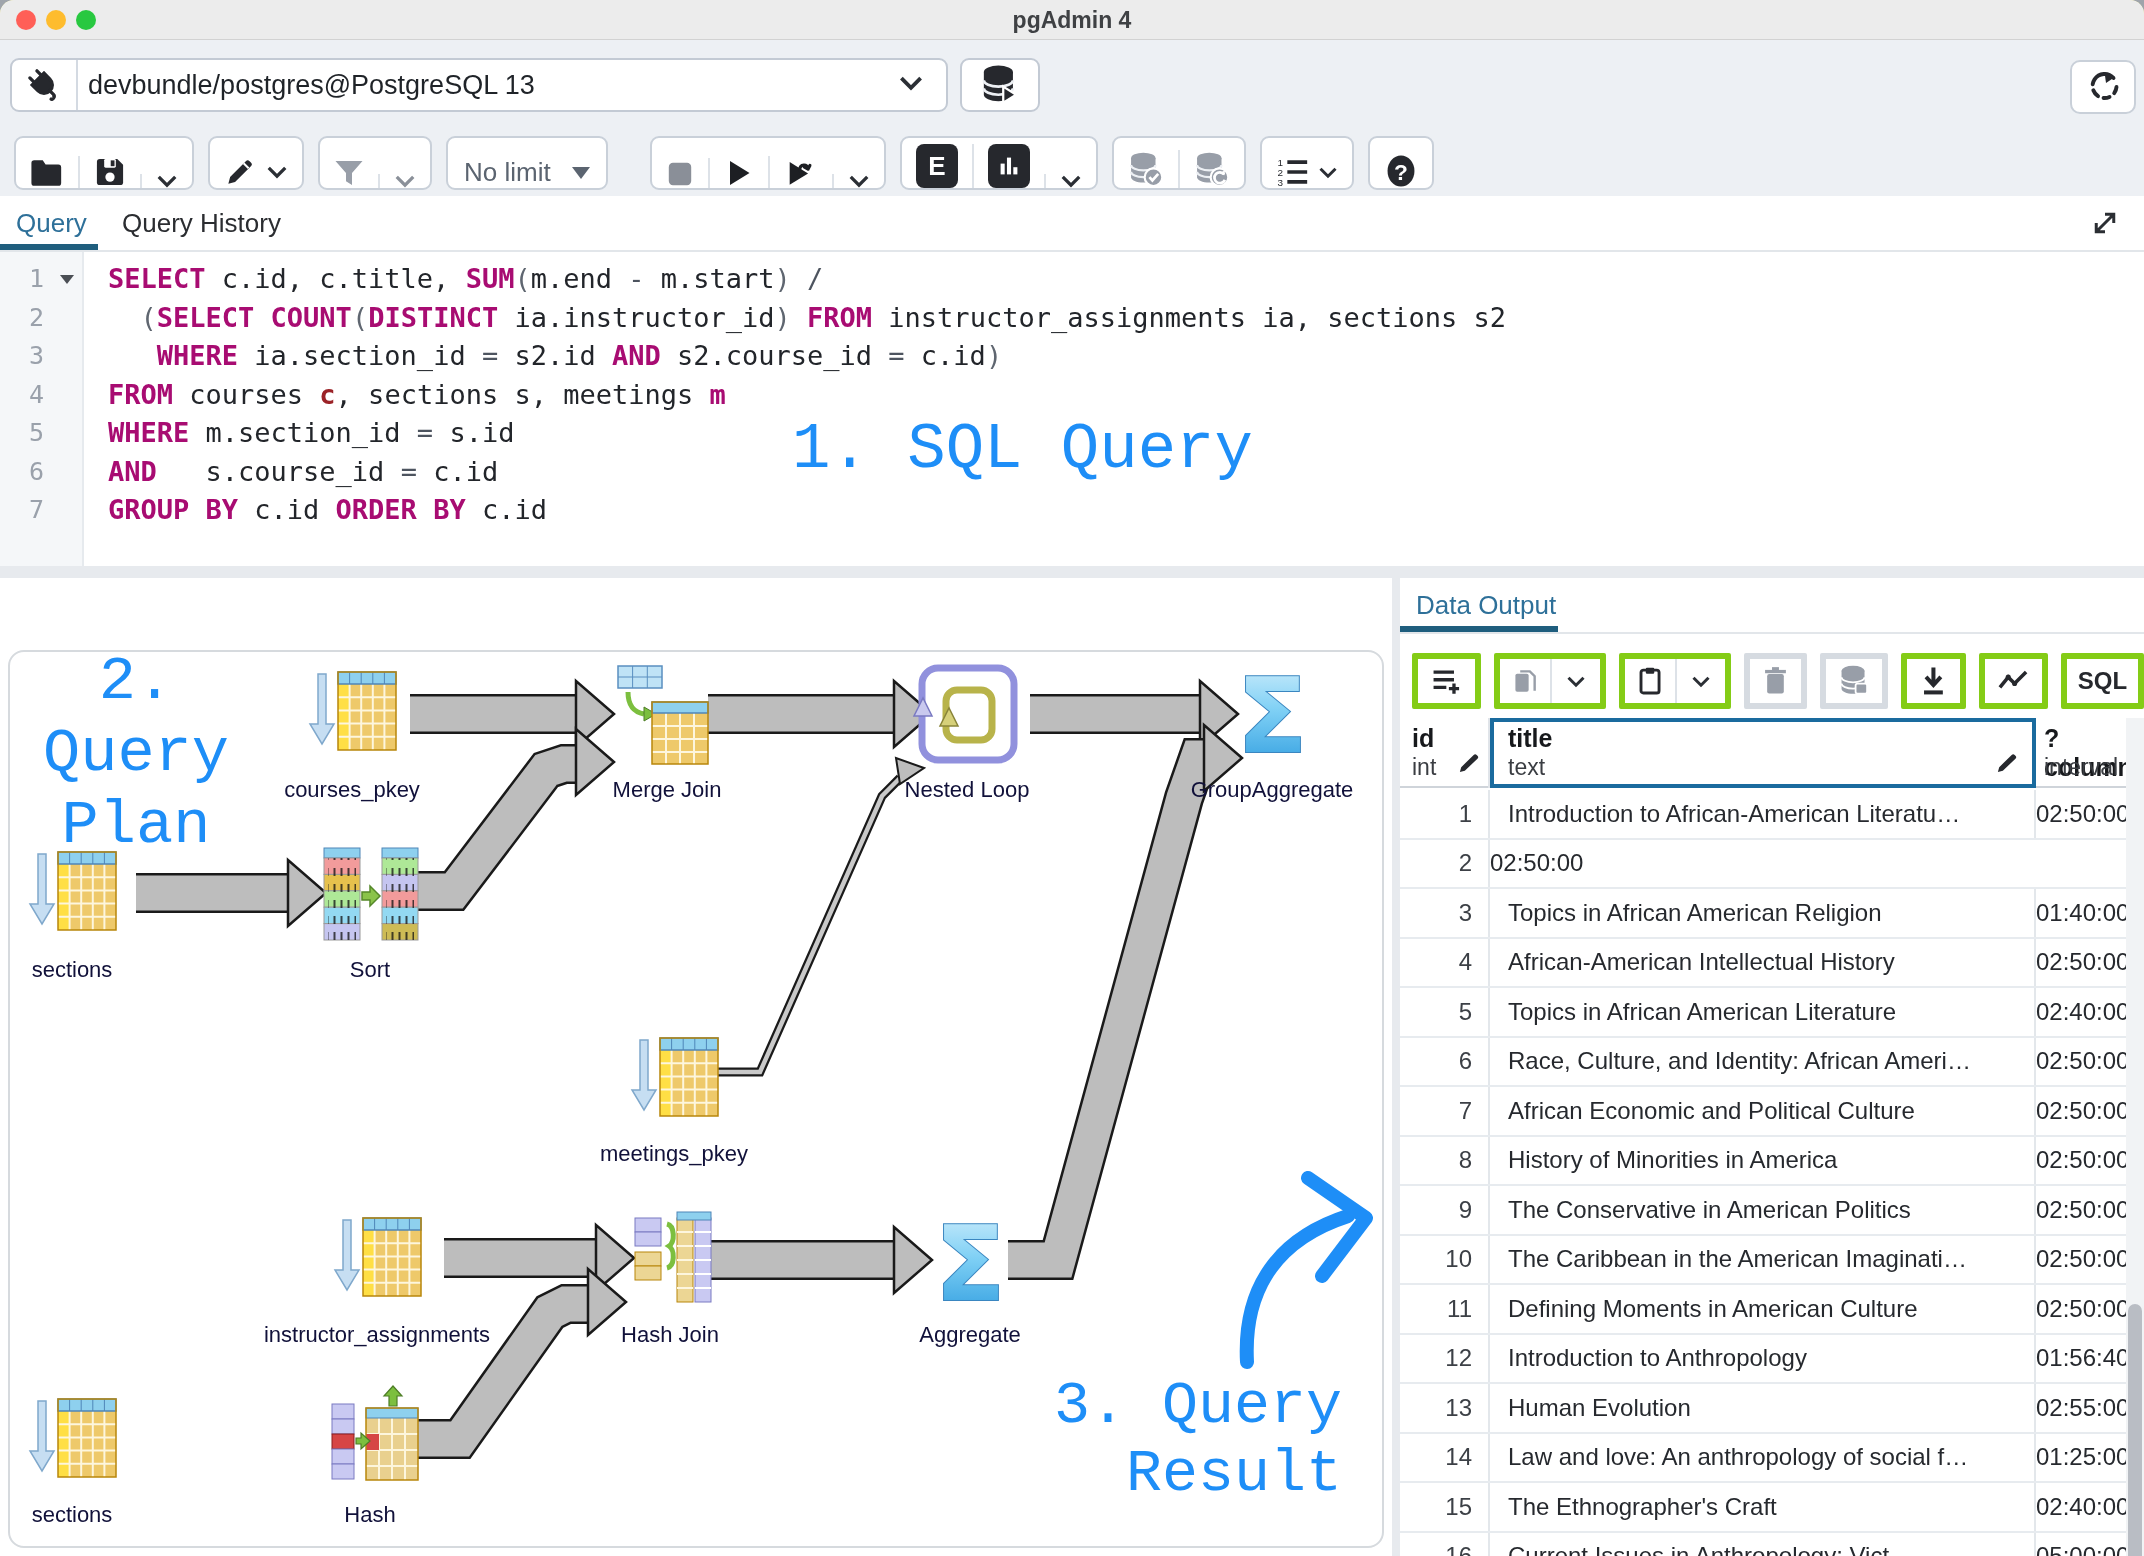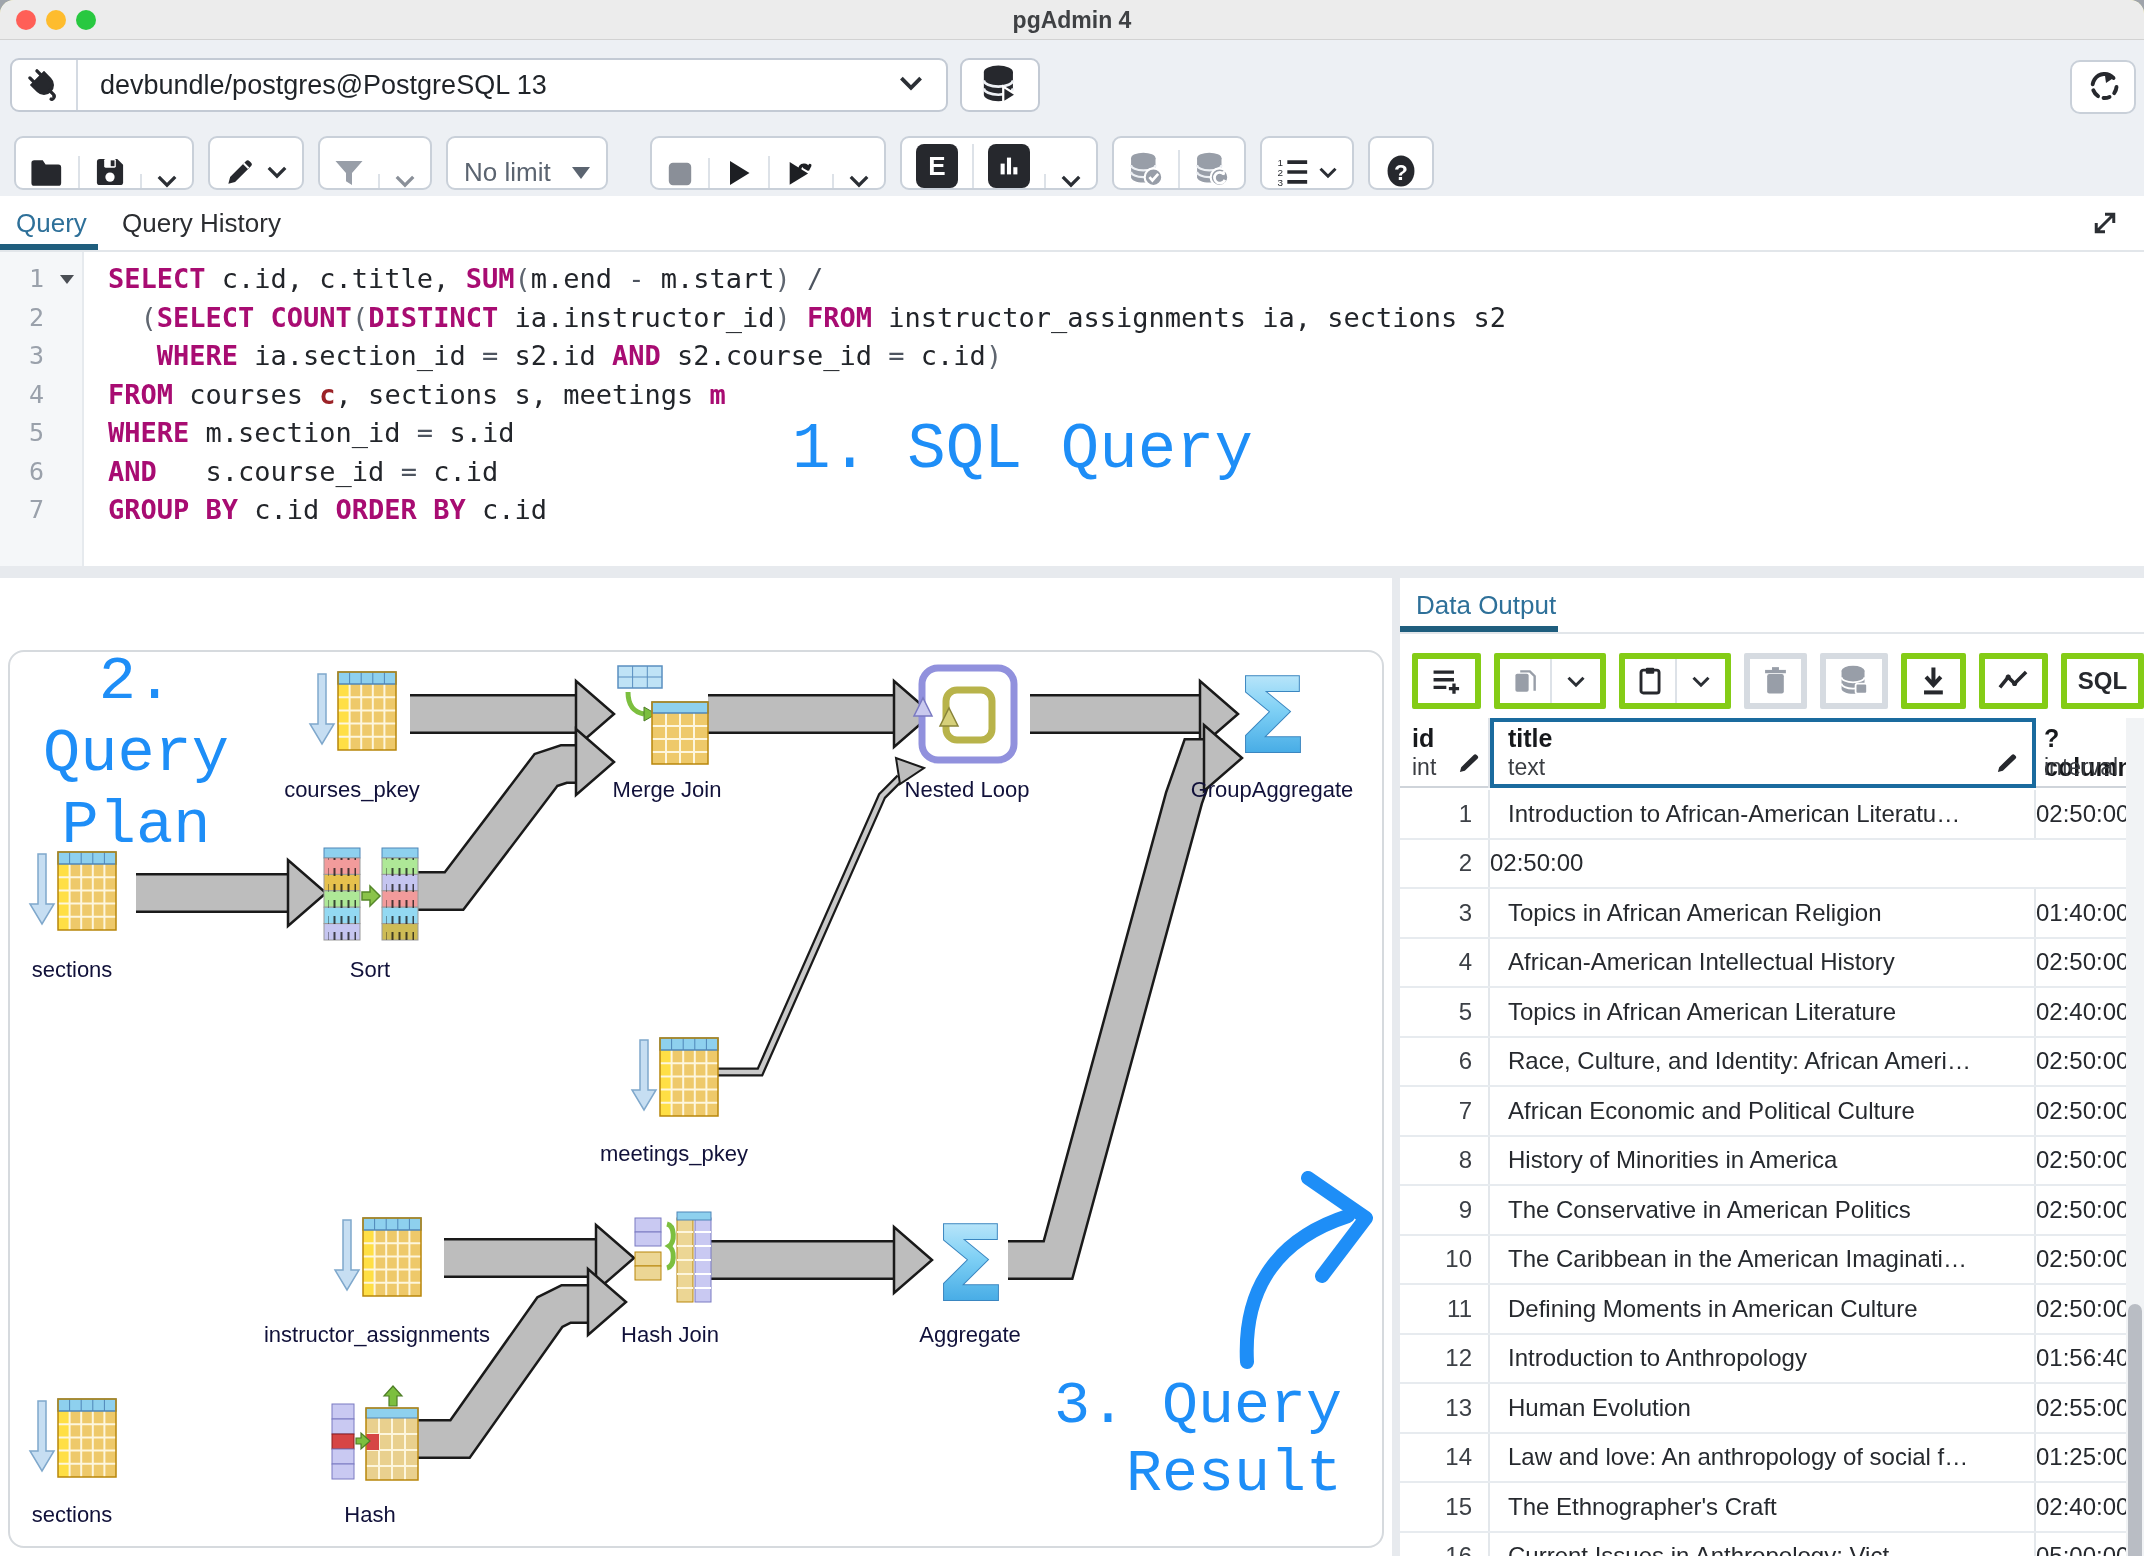--- a/index.html
+++ b/index.html
@@ -14,21 +14,21 @@
   .tl.min{left:46px;background:#febc2e;}
   .tl.max{left:76px;background:#28c840;}
   .wintitle{position:absolute;left:0;right:0;top:7px;text-align:center;font-size:23px;
             font-weight:bold;color:#3f4144;}
   
   .header{position:absolute;left:0;top:40px;width:2144px;height:156px;background:#edf0f4;}
   .connbox{position:absolute;left:10px;top:18px;width:938px;height:54px;background:#fff;
            border:2px solid #c3cad4;border-radius:9px;display:flex;align-items:center;}
   .connplug{width:66px;height:100%;display:flex;align-items:center;justify-content:center;
             border-right:2px solid #d4dae2;}
-  .conntext{flex:1;padding-left:22px;font-size:27px;color:#1f2328;}
+  .conntext{flex:1;padding-left:10px;font-size:27px;color:#1f2328;}
   .connchev{margin-right:22px;}
   .dbbtn{position:absolute;left:960px;top:18px;width:80px;height:54px;background:#fff;
          border:2px solid #c3cad4;border-radius:9px;display:flex;align-items:center;justify-content:center;}
   .refreshbtn{position:absolute;left:2070px;top:20px;width:66px;height:54px;background:#fff;
          border:2px solid #c9d0d9;border-radius:10px;display:flex;align-items:center;justify-content:center;}
   .tbrow{position:absolute;left:0;top:90px;width:2144px;height:66px;display:flex;align-items:center;
          padding-left:14px;gap:14px;}
   .tbgroup{height:54px;background:#fff;border:2px solid #c9d0d9;border-radius:9px;display:flex;align-items:flex-end;overflow:hidden;}
   .tbseg{display:flex;align-items:center;justify-content:center;padding:0 14px;min-width:52px;}
   .tbseg + .tbseg{border-left:2px solid #dde2e8;}

